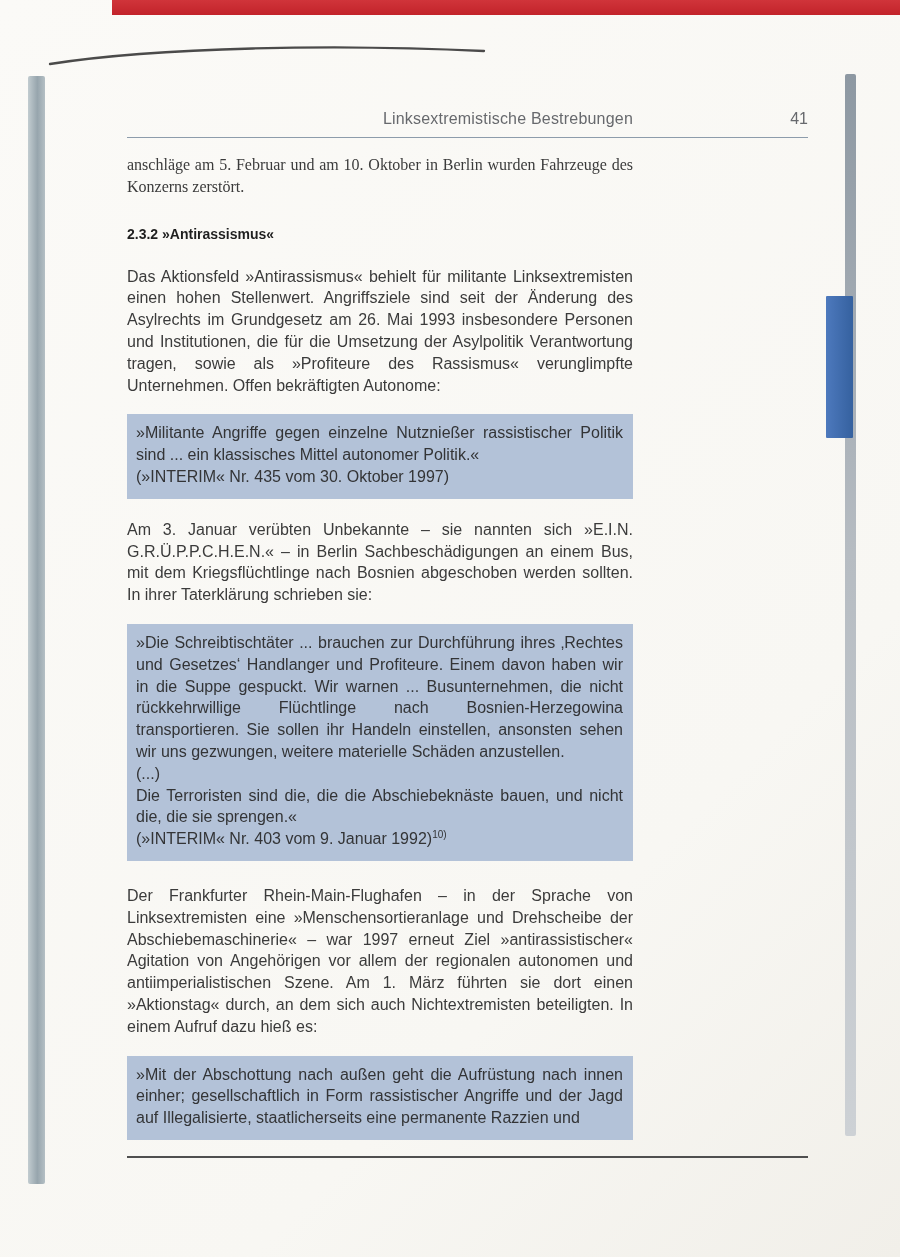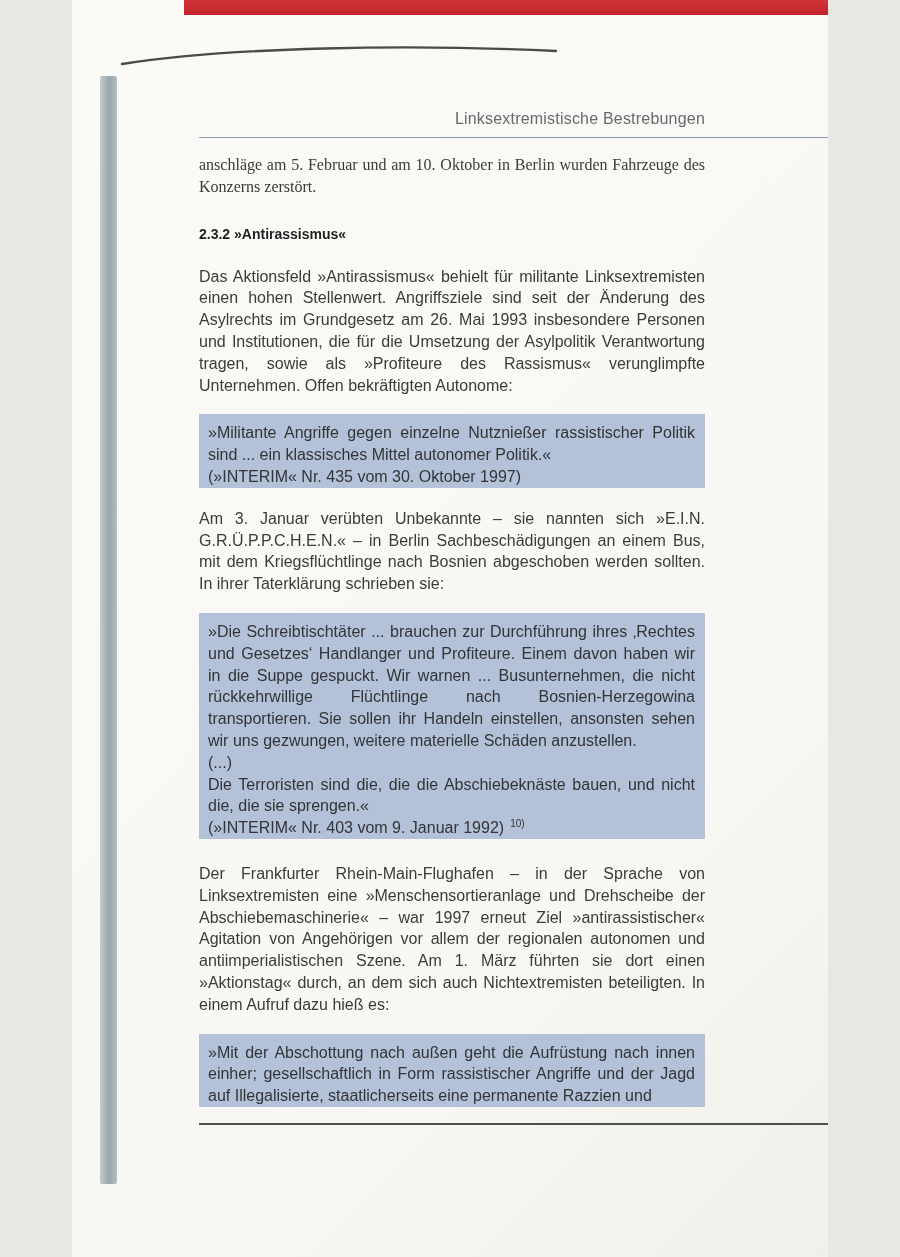--- a/index.html
+++ b/index.html
@@ -2,21 +2,21 @@
 <html><head>
 <meta charset="utf-8">
 <style>
   html, body { margin: 0; padding: 0; }
   body {
     background: #e9e7e2;
     font-family: "Liberation Sans", sans-serif;
   }
   .scan {
     position: relative;
-    width: 756px;
+    width: 900px;
     height: 1257px;
     margin: 0 auto;
     background: linear-gradient(135deg, #fbfaf7 0%, #f8f7f3 70%, #f1efe9 100%);
     overflow: hidden;
   }
 
   
   .red-strip {
     position: absolute;
     left: 112px; top: 0;
@@ -86,28 +86,28 @@
   .body-col p { margin: 0; }
   p.p-cont    { margin-top: 16px; font-family: Liberation Serif, serif; }
   h2.section  { margin: 26px 0 0 0; font-size: 14px; line-height: 20px; color: #1f1f1f; font-weight: bold; }
   p.p-intro   { margin-top: 22px; }
   p.p-bus     { margin-top: 20px; }
   p.p-airport { margin-top: 24px; }
 
   .quote {
     margin-top: 18px;
     background: #b3c2d8;
-    padding: 8px 10px 0 9px;
+    padding: 8px 10px 11px 9px;
     box-sizing: border-box;
     width: 506px;
     color: #333436;
     text-align: justify;
   }
   .quote p { margin: 0; }
-  .quote sup { font-size: 10px; line-height: 0; margin-left: 6px; }
+  .quote sup { font-size: 10px; line-height: 0; }
 
   .bottom-rule {
     margin-top: 16px;
     width: 681px;
     border-top: 2.5px solid #4f4f4f;
     height: 0;
   }
 </style>
 </head>
 <body>

